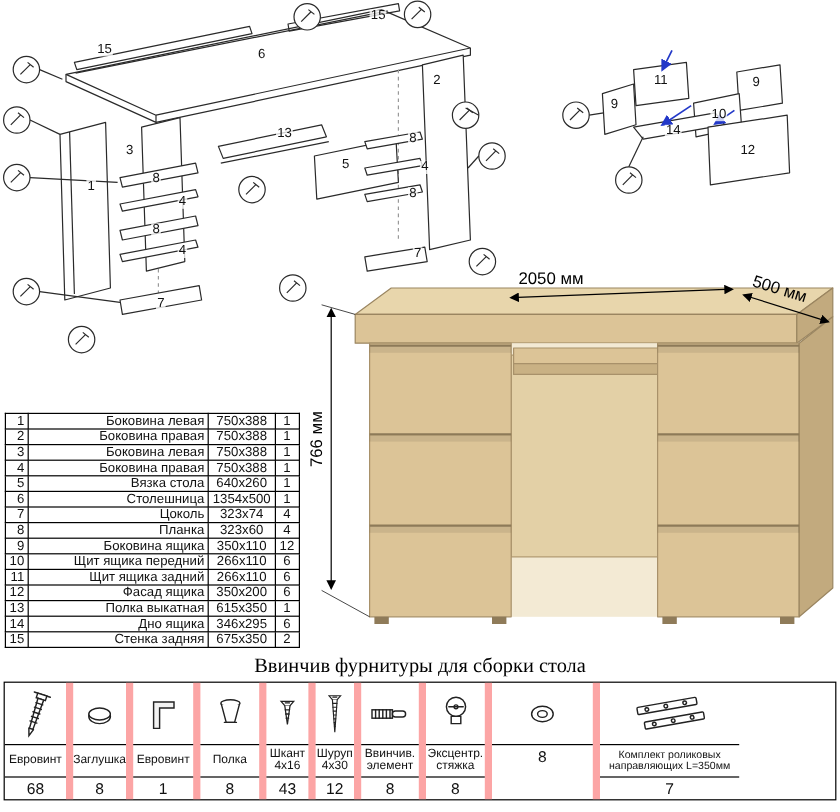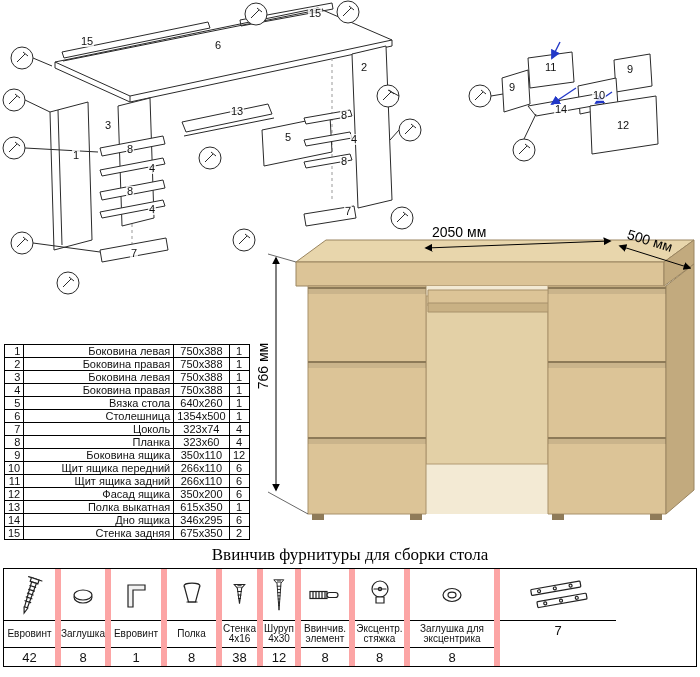--- a/index.html
+++ b/index.html
@@ -351,21 +351,21 @@
           <g transform="rotate(18 20 24)">
         <path d="M13 7 h14"></path>
             <path d="M16 7 h8 v4 h-8 z" fill="#fff"></path>
         <path d="M17.5 11 h5 l-1 26 h-3 z" fill="#fff"></path>
         <path d="M17 15 h6 M17 19 h6 M17 23 h6 M17 27 h6 M17 31 h6"></path>
         <path d="M18 37 l2 6 l2 -6"></path>
           </g>
         </svg>
     </div>
     <div class="hw-name">Евровинт</div>
-    <div class="hw-qty">42</div>
+    <div class="hw-qty">68</div>
   </div>
 
   <div class="hw-cell" style="width:50px">
     <div class="hw-icon">
       <svg width="40" height="48" viewBox="0 0 40 48">
         <ellipse cx="20" cy="26" rx="9" ry="6" fill="#fff"></ellipse>
         <ellipse cx="20" cy="24" rx="9" ry="5" fill="#fff"></ellipse>
         </svg>
     </div>
     <div class="hw-name">Заглушка</div>
@@ -397,22 +397,22 @@
 
   <div class="hw-cell" style="width:41px">
     <div class="hw-icon">
       <svg width="40" height="48" viewBox="0 0 40 48">
         <path d="M14 12 h12 l-3.5 4 h-5 z" fill="#fff"></path>
           <path d="M18 13.5 h4"></path>
         <path d="M17.5 16 L20 34 L22.5 16" fill="#fff"></path>
         <path d="M17.9 20 h4.2 M18.3 24 h3.4 M18.8 28 h2.4"></path>
         </svg>
     </div>
-    <div class="hw-name">Стенка 4x16</div>
-    <div class="hw-qty">38</div>
+    <div class="hw-name">Шкант 4x16</div>
+    <div class="hw-qty">43</div>
   </div>
 
   <div class="hw-cell" style="width:38px">
     <div class="hw-icon">
       <svg width="40" height="48" viewBox="0 0 40 48">
         <path d="M14 5 h12 l-3.5 4 h-5 z" fill="#fff"></path>
           <path d="M18 6.5 h4"></path>
         <path d="M17.5 9 L20 43 L22.5 9" fill="#fff"></path>
         <path d="M17.8 13 h4.4 M18.1 17 h3.8 M18.4 21 h3.2 M18.7 25 h2.6 M19 29 h2 M19.3 33 h1.4 M19.6 37 h0.8"></path>
         </svg>
@@ -446,36 +446,36 @@
     <div class="hw-qty">8</div>
   </div>
 
   <div class="hw-cell" style="width:90px">
     <div class="hw-icon">
       <svg width="40" height="48" viewBox="0 0 40 48">
         <ellipse cx="20" cy="24" rx="9" ry="6.5" fill="#fff"></ellipse>
         <ellipse cx="20" cy="24" rx="4" ry="2.8"></ellipse>
         </svg>
     </div>
-    <div class="hw-name">Заглушка для эксцентрика</div>
     <div class="hw-qty">8</div>
   </div>
 
 
   <div class="hw-cell" style="width:116px">
     <div class="hw-icon">
       <svg width="64" height="48" viewBox="0 0 64 48">
           <g transform="rotate(-10 32 24)">
         <rect x="6" y="14" width="50" height="6" rx="1" fill="#fff"></rect>
         <circle cx="14" cy="17" r="1.5"></circle>
             <circle cx="30" cy="17" r="1.5"></circle>
             <circle cx="46" cy="17" r="1.5"></circle>
         <rect x="10" y="27" width="50" height="6" rx="1" fill="#fff"></rect>
         <circle cx="18" cy="30" r="1.5"></circle>
             <circle cx="34" cy="30" r="1.5"></circle>
             <circle cx="50" cy="30" r="1.5"></circle>
           </g>
         </svg>
     </div>
+    <div class="hw-name small">Комплект роликовых направляющих L=350мм</div>
     <div class="hw-qty">7</div>
   </div>
 
 </div>
 
 </body></html>

